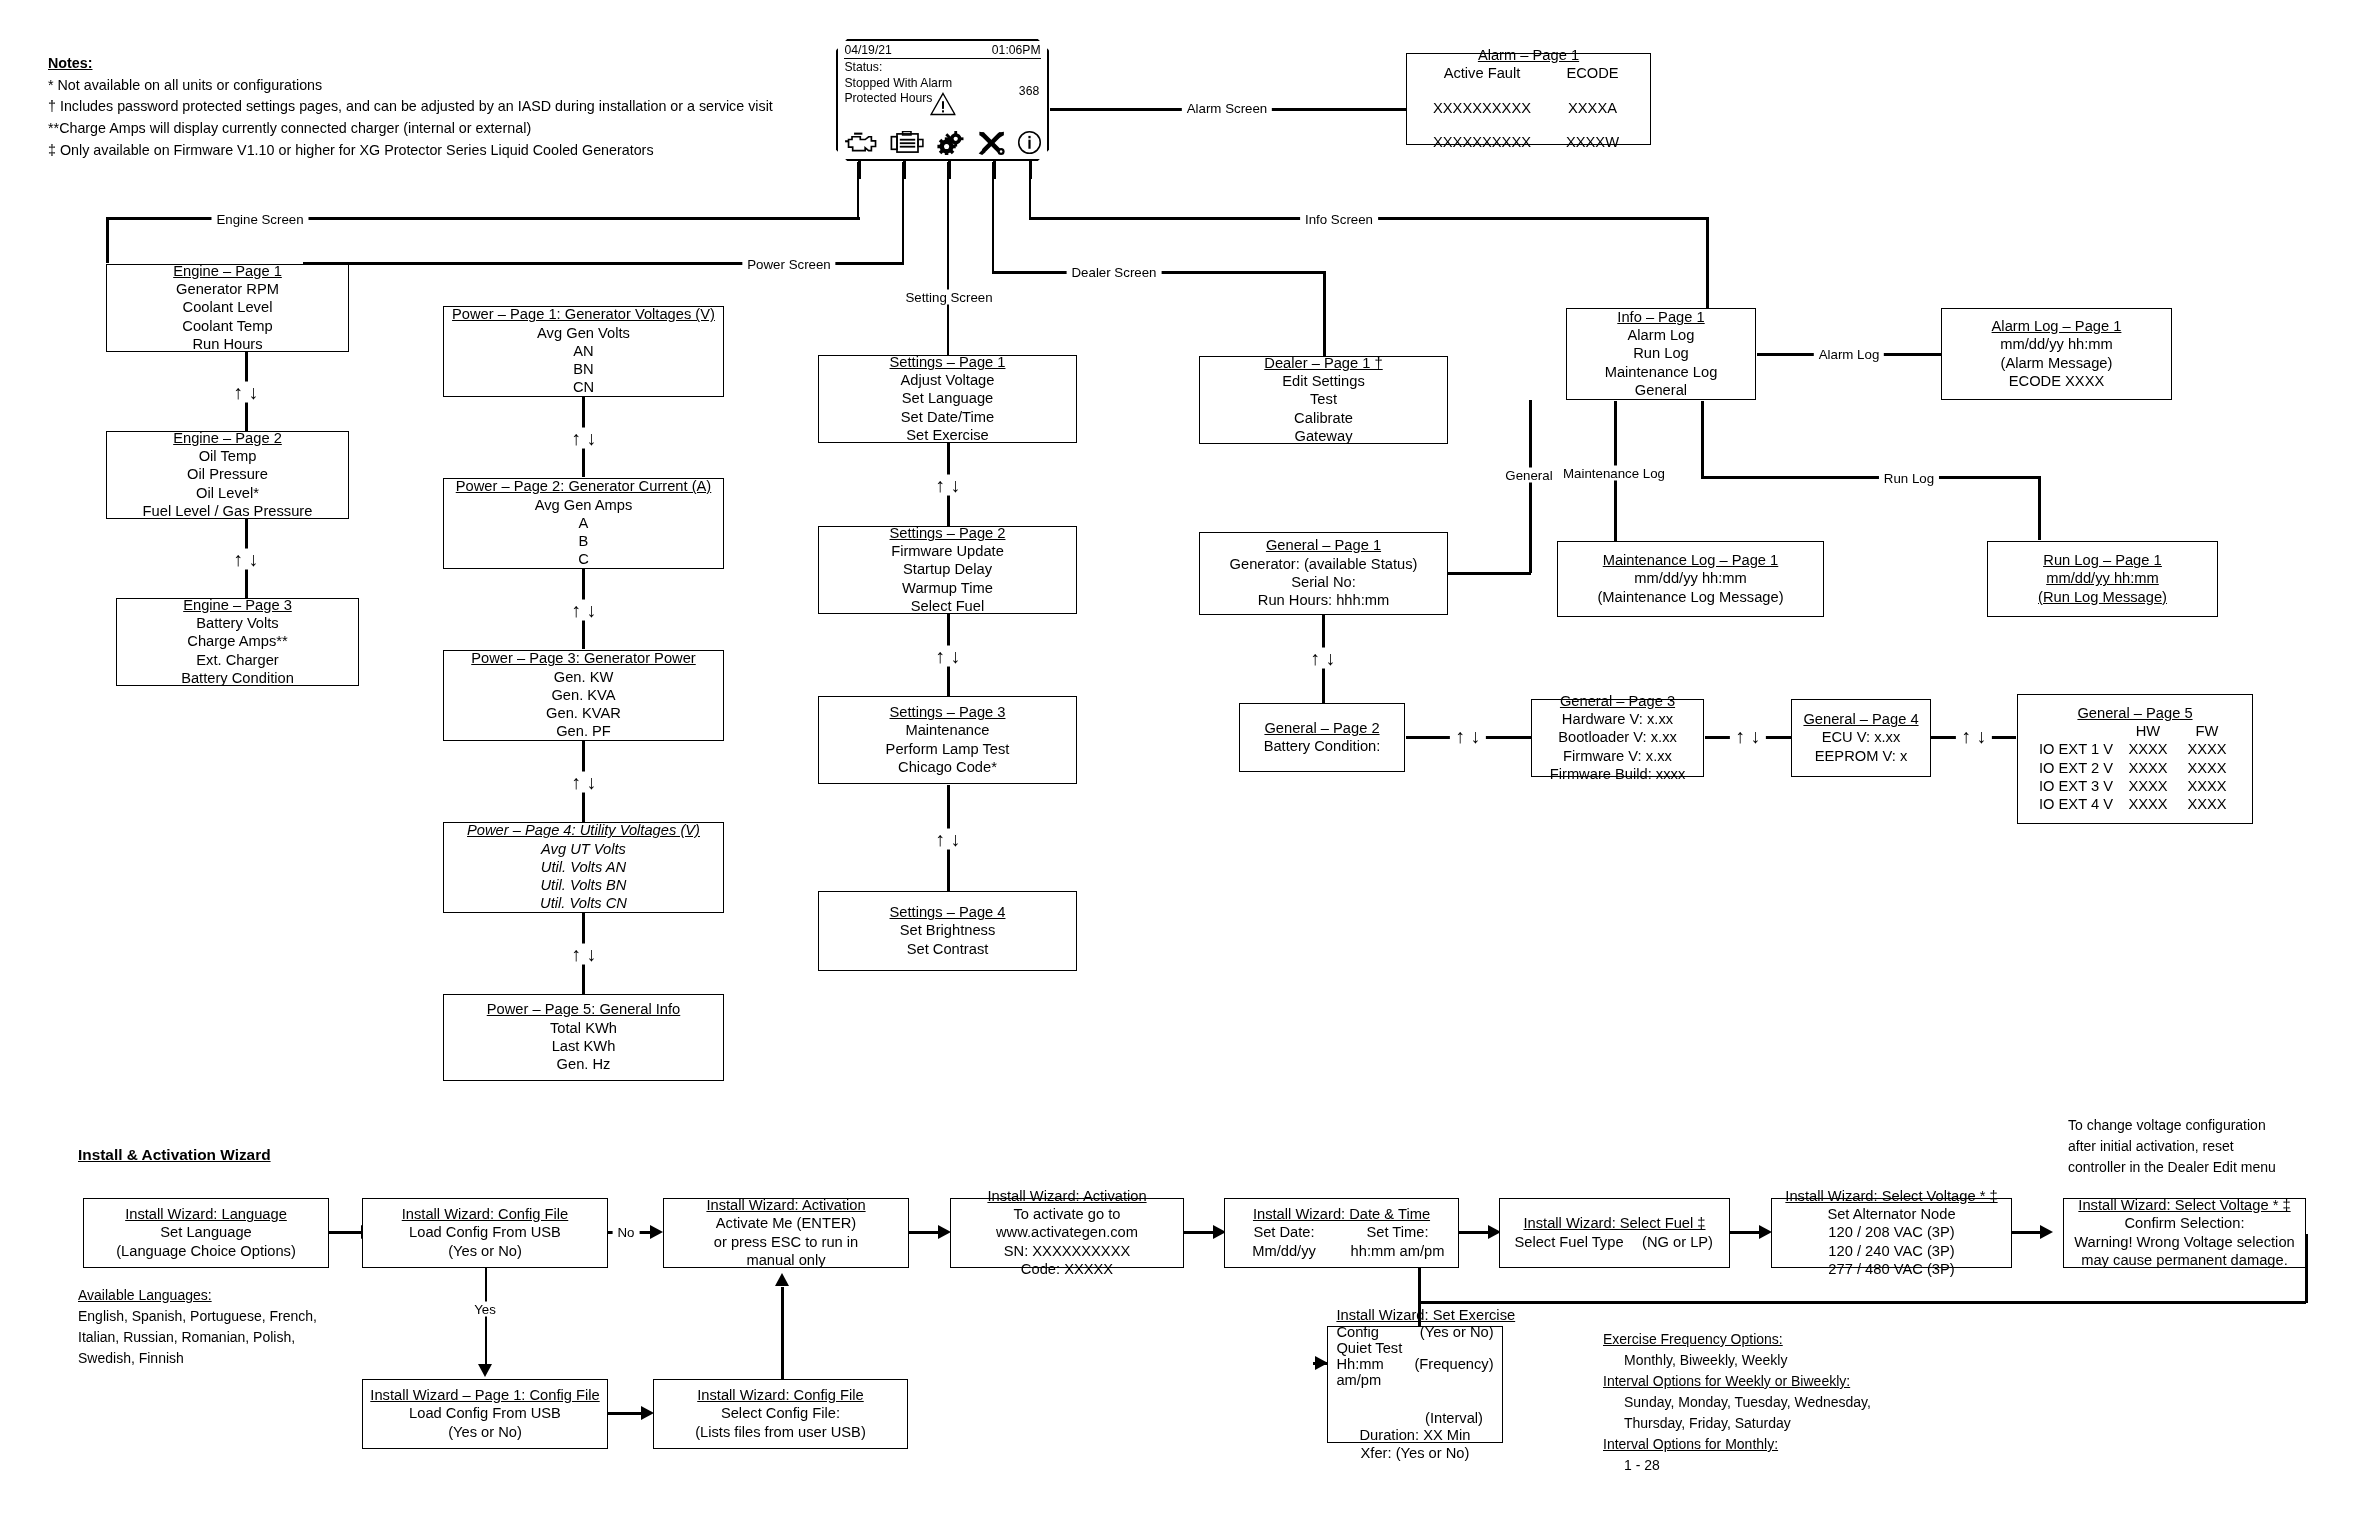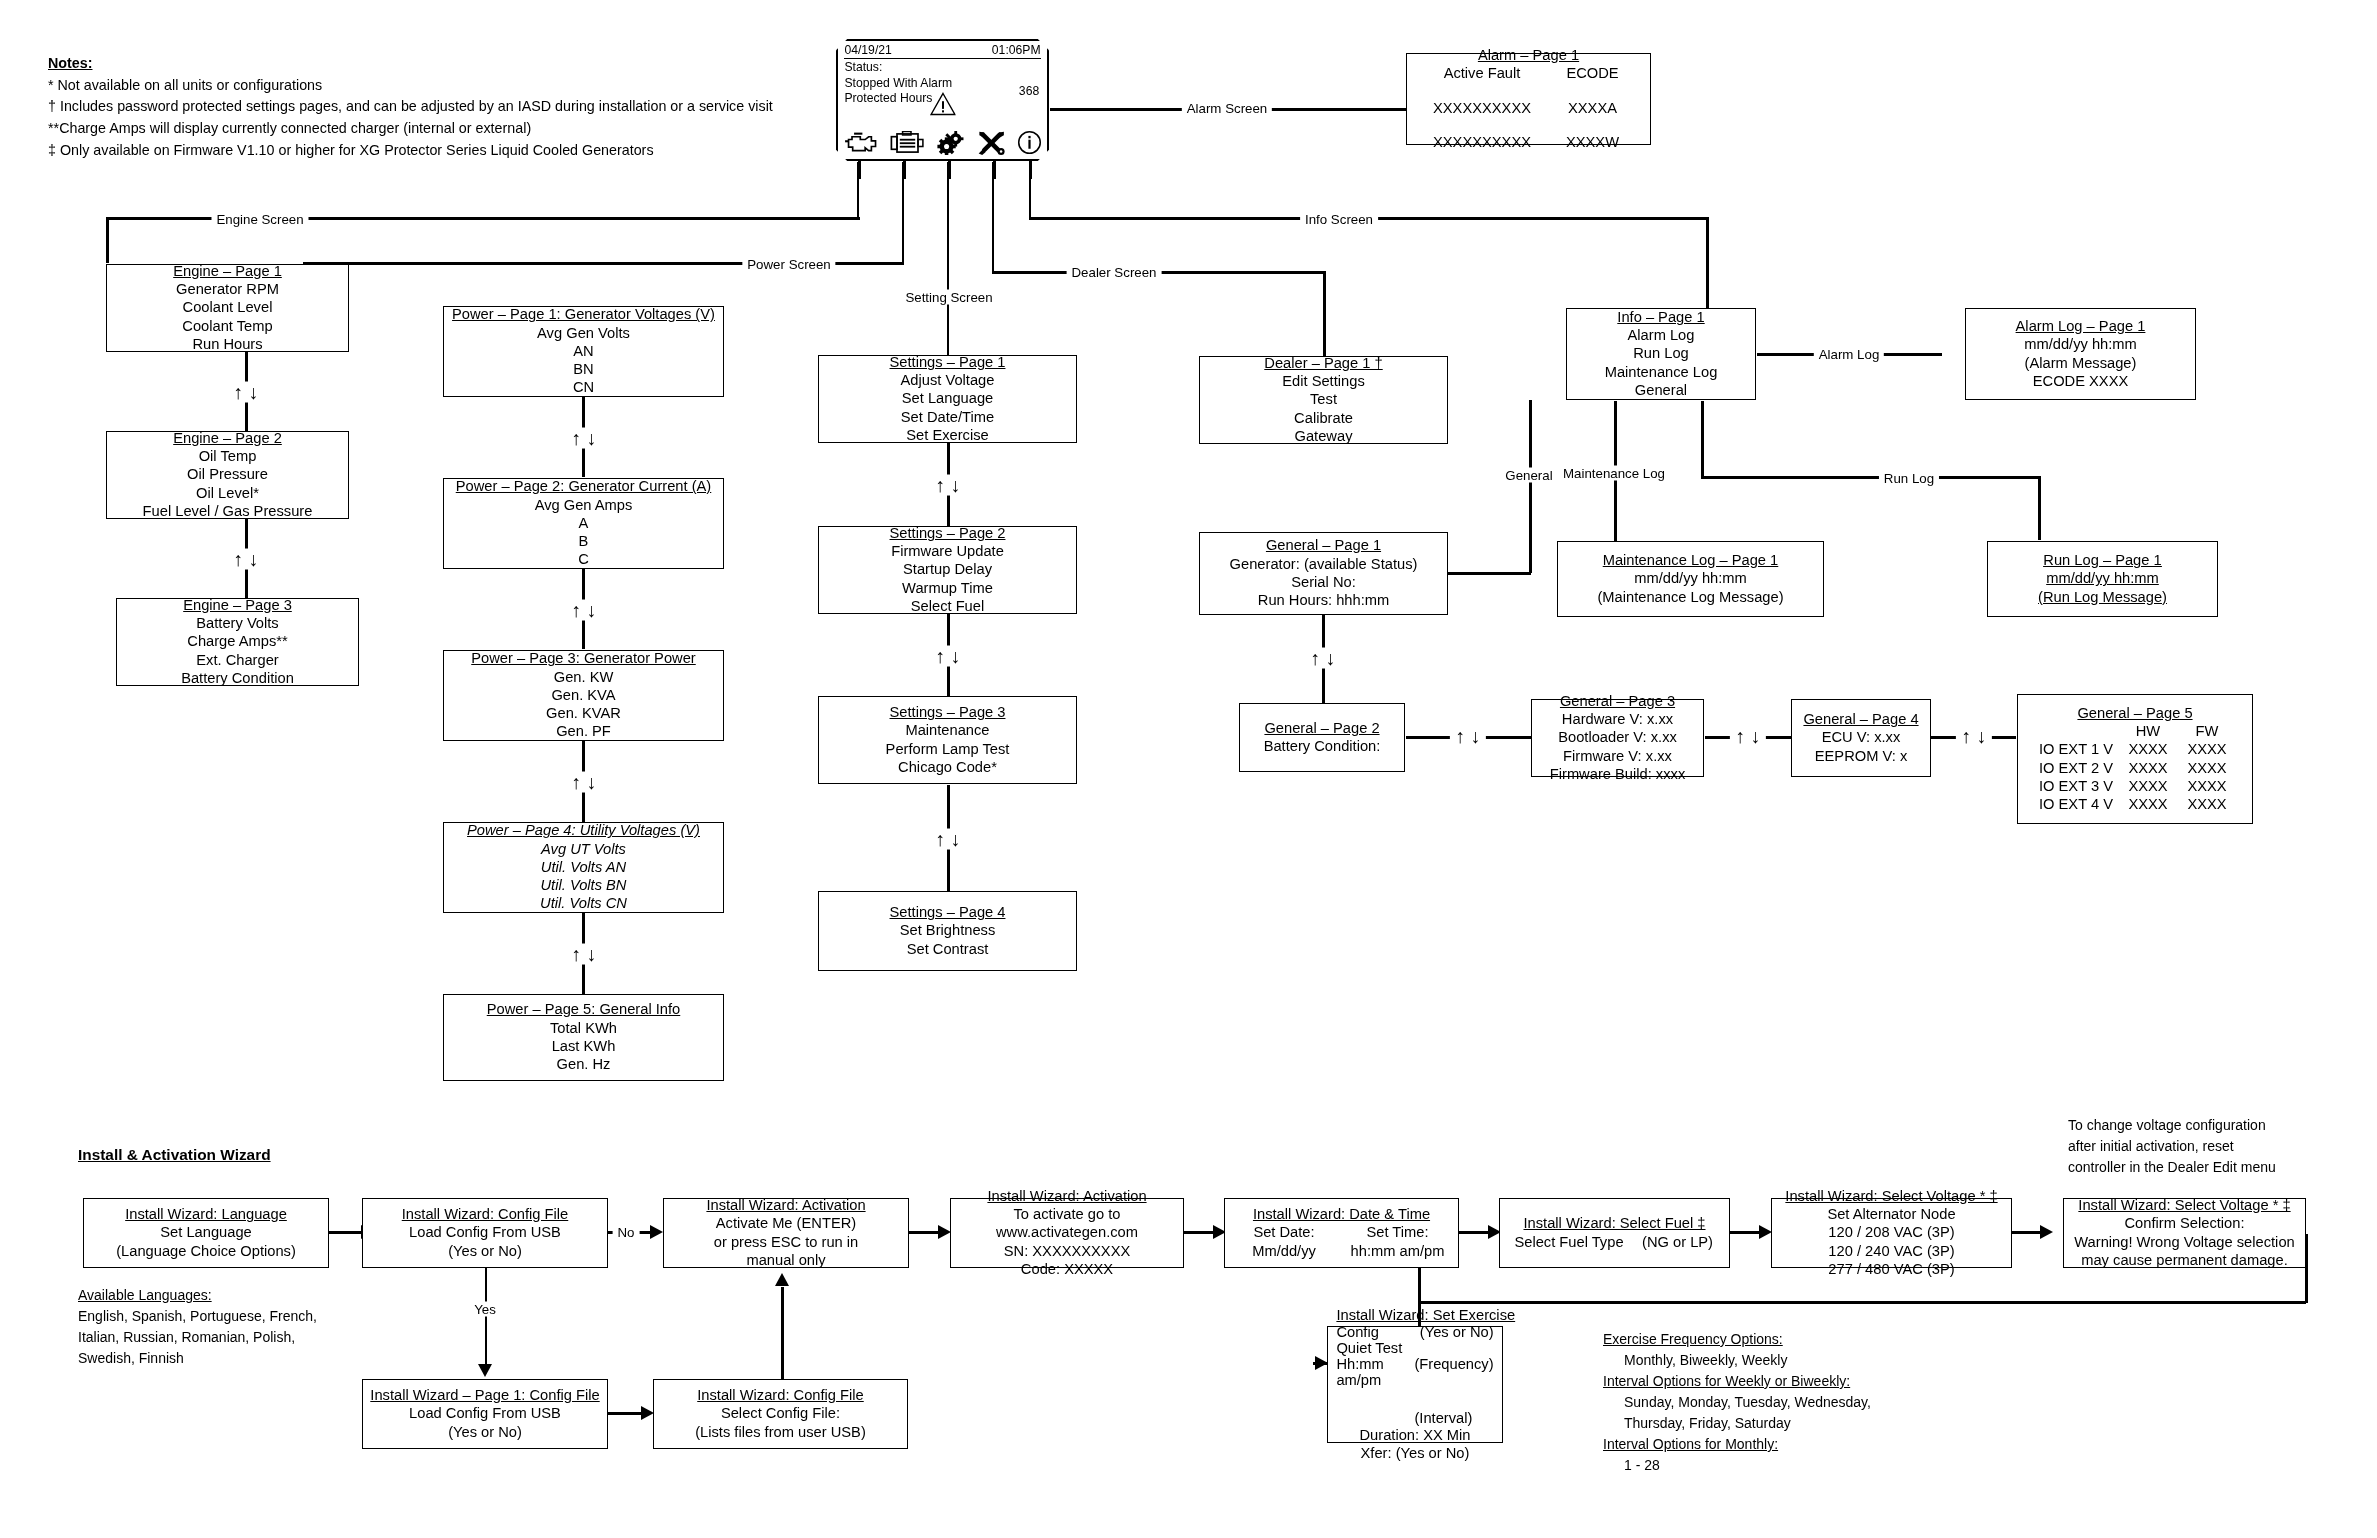--- a/index.html
+++ b/index.html
@@ -356,21 +356,21 @@
 
 <div class="box" style="left:1566px;top:308px;width:190px;height:92px;">
   <div class="ttl">Info – Page 1</div>
   <div class="ln">Alarm Log</div>
   <div class="ln">Run Log</div>
   <div class="ln">Maintenance Log</div>
   <div class="ln">General</div>
 </div>
 <div class="h" style="left:1757px;top:353px;width:185px;"></div>
 <div class="elab" style="left:1849px;top:354px;">Alarm Log</div>
-<div class="box" style="left:1941px;top:308px;width:231px;height:92px;margin-left:24px;">
+<div class="box" style="left:1941px;top:308px;width:231px;height:92px;">
   <div class="ttl">Alarm Log – Page 1</div>
   <div class="ln">mm/dd/yy  hh:mm</div>
   <div class="ln">(Alarm Message)</div>
   <div class="ln">ECODE  XXXX</div>
 </div>
 
 <div class="v" style="left:1614px;top:401px;height:140px;"></div>
 <div class="elab" style="left:1614px;top:473px;">Maintenance Log</div>
 <div class="box" style="left:1557px;top:541px;width:267px;height:76px;">
   <div class="ttl">Maintenance Log – Page 1</div>
@@ -498,21 +498,21 @@
 <div class="h" style="left:1313px;top:1362px;width:34px;transform:scaleX(-1);"></div>
 
 <div class="box" style="left:1327px;top:1326px;width:176px;height:117px;align-items:stretch;padding:5.6px 8.4px;">
   <div class="ttl" style="text-align:center;">Install Wizard:  Set Exercise</div>
   <div style="display:grid;grid-template-columns:auto auto;font-size:14.7px;">
     <div style="text-align:left;">Config Quiet Test</div>
     <div style="text-align:right;">(Yes or No)</div>
     <div style="text-align:left;">Hh:mm am/pm</div>
     <div style="text-align:left;">(Frequency)</div>
     <div style="text-align:left;"></div>
-    <div style="text-align:left;margin-top:22px;">(Interval)</div>
+    <div style="text-align:center;margin-top:22px;">(Interval)</div>
   </div>
   <div class="ln" style="text-align:center;">Duration: XX Min</div>
   <div class="ln" style="text-align:center;">Xfer: (Yes or No)</div>
 </div>
 
 <div class="v" style="left:2305px;top:1234px;height:69px;"></div>
 <div class="h" style="left:1418px;top:1301px;width:888px;"></div>
 
 <div class="freetext" style="left:78px;top:1285px;width:294px;">
   <div class="u">Available Languages:</div>

